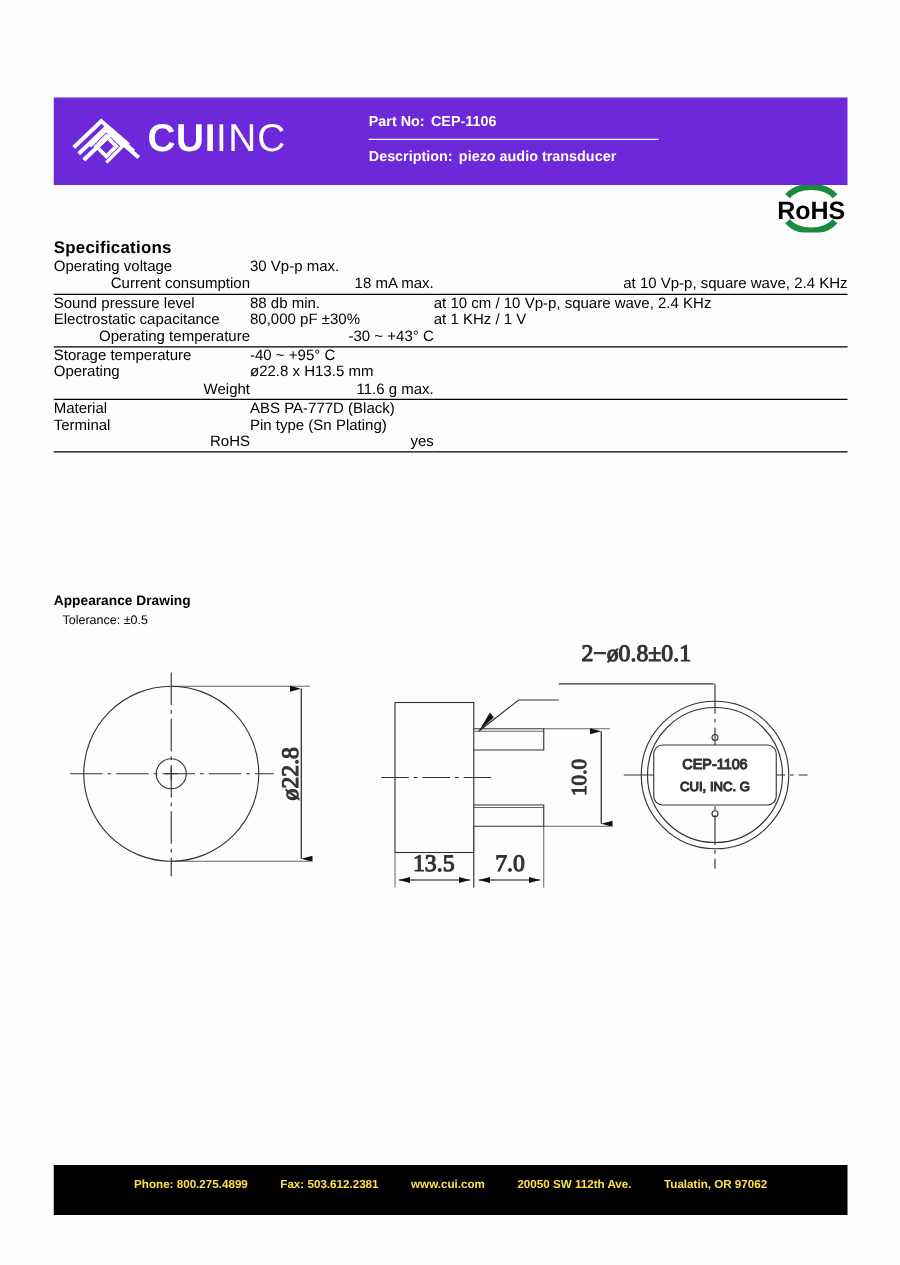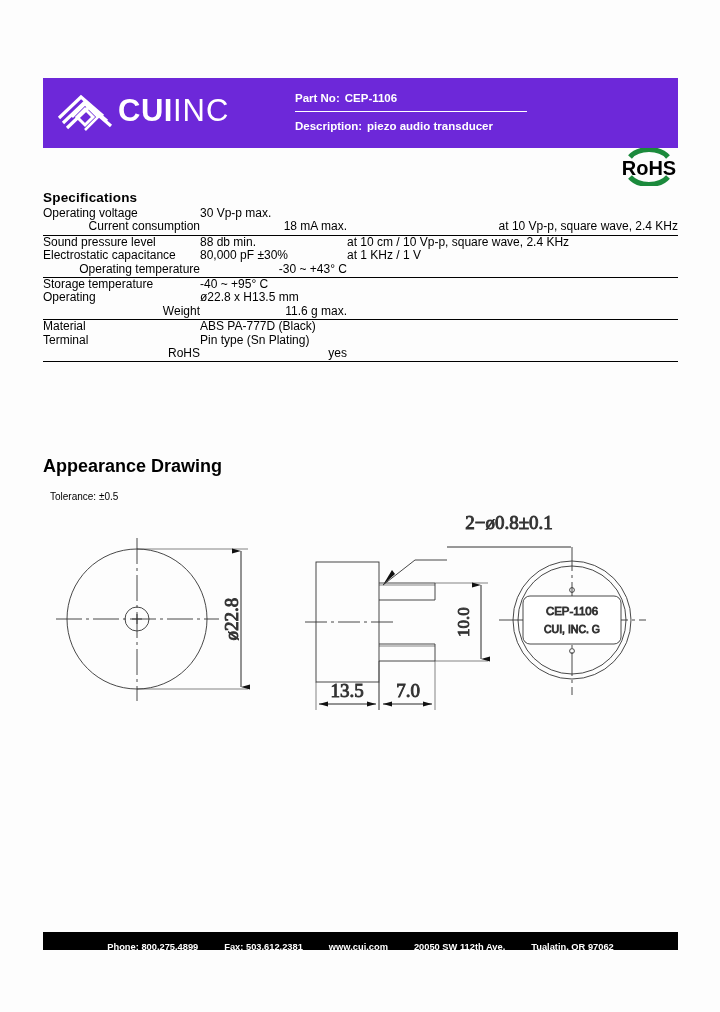--- a/index.html
+++ b/index.html
@@ -52,32 +52,32 @@
     font-size:12px;line-height:13.2px;padding:0 0 0 0;height:13.4px;
     vertical-align:top;white-space:nowrap;
   }
   .spec-table td.c1{width:157px;}
   .spec-table td.c2{width:147px;}
   .spec-table td.c3{width:331px;}
   .spec-table tr.rule td{border-bottom:1px solid #000;padding-bottom:1px;text-align:right;}
 
   
   .app-title{
-    position:absolute;left:43px;top:456px;
-    font-size:18px;font-weight:bold;
+    position:absolute;left:43px;top:475px;
+    font-size:11px;font-weight:bold;
   }
   .tol{position:absolute;left:50px;top:491px;font-size:10px;}
 
   .draw{position:absolute;left:43px;top:505px;width:635px;height:215px;}
   .draw svg{display:block;}
 
   
   .footer{
-    position:absolute;left:43px;top:932px;width:635px;height:18px;
-    background:#000;color:#ffffff;
+    position:absolute;left:43px;top:932px;width:635px;height:40px;
+    background:#000;color:#fde047;
   }
   .footer-inner{
     position:absolute;left:0;top:0;width:635px;height:30px;
     display:flex;align-items:center;justify-content:center;gap:26px;
     font-size:9.3px;font-weight:bold;white-space:nowrap;
   }
   .footer-inner .lbl{font-weight:bold;}
   .footer-inner .seg{display:inline-block;}
 </style>
 </head>

